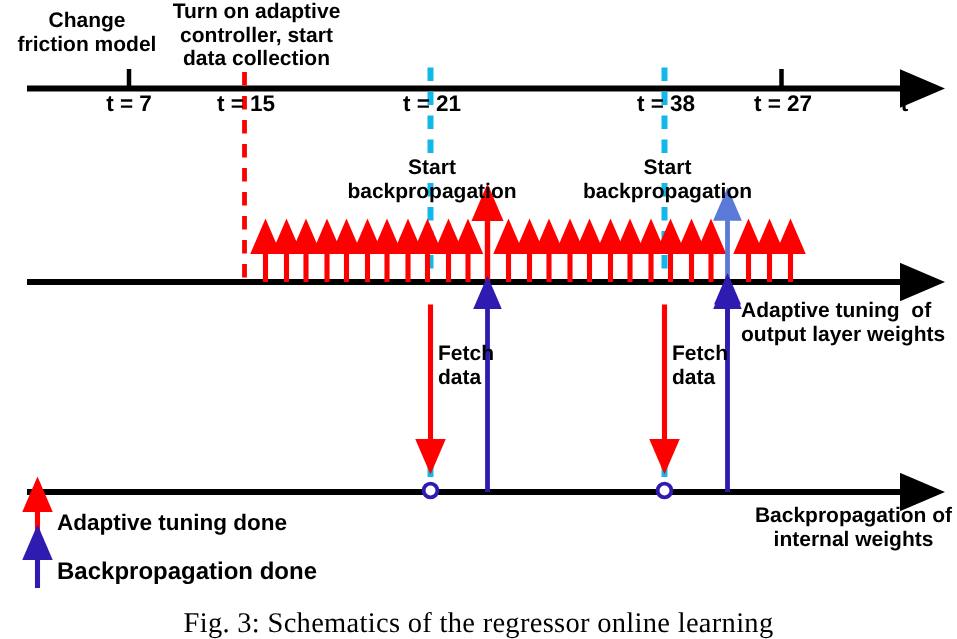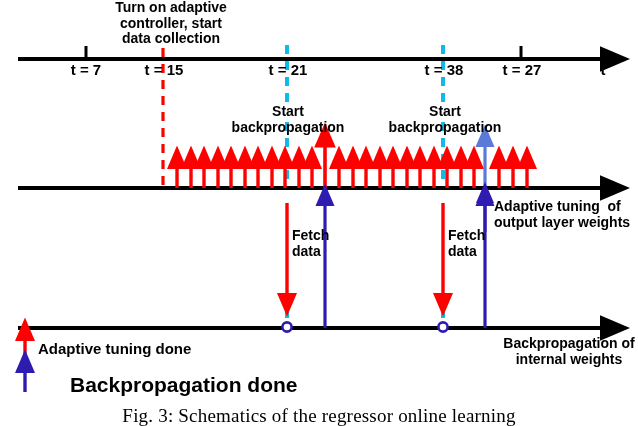--- a/index.html
+++ b/index.html
@@ -167,37 +167,39 @@
     </g>
   </svg>
 
   <div class="lbl" style="left:50px; top:62px; width:72px; font-size:15px;">t = 7</div>
   <div class="lbl" style="left:128px; top:62px; width:72px; font-size:15px;">t = 15</div>
   <div class="lbl" style="left:252px; top:62px; width:72px; font-size:15px;">t = 21</div>
   <div class="lbl" style="left:408px; top:62px; width:72px; font-size:15px;">t = 38</div>
   <div class="lbl" style="left:486px; top:62px; width:72px; font-size:15px;">t = 27</div>
   <div class="lbl" style="left:590px; top:62px; width:26px; font-size:15px;">t</div>
 
+  <div class="lbl" style="left:0px; top:6px; width:116px; font-size:14px;">Change
+friction model</div>
   <div class="lbl" style="left:105px; top:0px; width:132px; font-size:14px;">Turn on adaptive
 controller, start
 data collection</div>
 
   <div class="lbl" style="left:218px; top:104px; width:140px; font-size:14px;">Start
 backpropagation</div>
   <div class="lbl" style="left:375px; top:104px; width:140px; font-size:14px;">Start
 backpropagation</div>
 
   <div class="lbl" style="left:292px; top:228px; width:52px; font-size:14px; text-align:left;">Fetch
 data</div>
   <div class="lbl" style="left:448px; top:228px; width:52px; font-size:14px; text-align:left;">Fetch
 data</div>
 
   <div class="lbl lbl-left" style="left:494px; top:199px; width:150px; font-size:14px; text-align:left;">Adaptive tuning  of
 output layer weights</div>
   <div class="lbl lbl-left" style="left:494px; top:336px; width:150px; font-size:14px; text-align:center;">Backpropagation of
 internal weights</div>
 
   <div class="lbl lbl-left" style="left:38px; top:341px; width:240px; font-size:15px; text-align:left;">Adaptive tuning done</div>
-  <div class="lbl lbl-left" style="left:38px; top:373px; width:240px; font-size:21px; text-align:left;margin-left:32px;">Backpropagation done</div>
+  <div class="lbl lbl-left" style="left:38px; top:373px; width:240px; font-size:16px; text-align:left;">Backpropagation done</div>
 
   <div class="caption" style="top:405px;">Fig. 3: Schematics of the regressor online learning</div>
 
 </div>
 
 </body></html>

